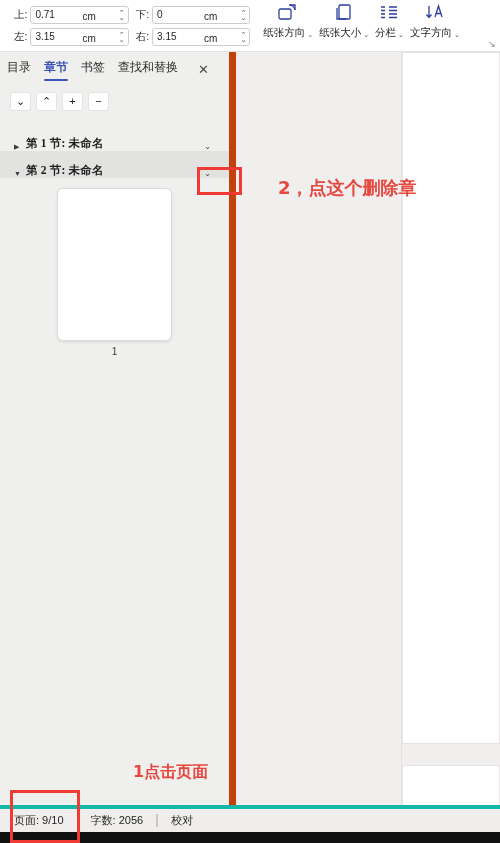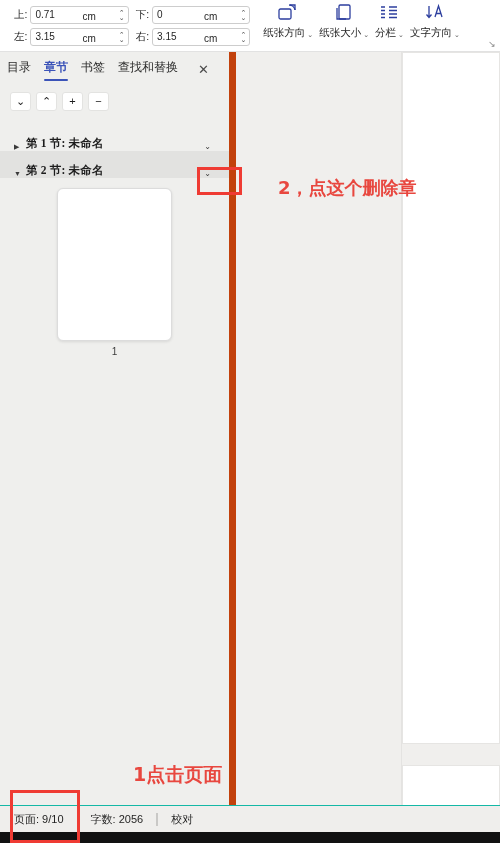--- a/index.html
+++ b/index.html
@@ -265,21 +265,21 @@
   }
   .doc-page-1 { left: 166px; top: 0; width: 98px; height: 692px; }
   .doc-page-2 { left: 166px; top: 713px; width: 98px; height: 48px; }
 
   
   .statusbar {
     position: absolute;
     left: 0; top: 805px;
     width: 500px; height: 27px;
     background: #efeeec;
-    border-top: 1px solid #14b8a6;
+    border-top: 4px solid #14b8a6;
     box-sizing: border-box;
     display: flex;
     align-items: center;
   }
   .sb-item {
     font-size: 11px;
     color: #1f1f1f;
     white-space: nowrap;
     display: flex;
     align-items: center;
@@ -302,21 +302,21 @@
 
   
   .ann-text {
     position: absolute;
     color: #e8473f;
     font-weight: bold;
     white-space: nowrap;
     font-family: "DejaVu Sans", "Liberation Sans", sans-serif;
   }
   #ann-step2 { left: 278px; top: 176px; font-size: 18px; }
-  #ann-step1 { left: 133px; top: 762px; font-size: 19px; }
+  #ann-step1 { left: 133px; top: 762px; font-size: 16px; }
 
   .ann-box {
     position: absolute;
     border: 3px solid #ef3b33;
     box-sizing: border-box;
   }
   #box-chevron { left: 197px; top: 167px; width: 45px; height: 28px; }
   #box-pagecount { left: 10px; top: 790px; width: 70px; height: 53px; }
 </style>
 </head>

